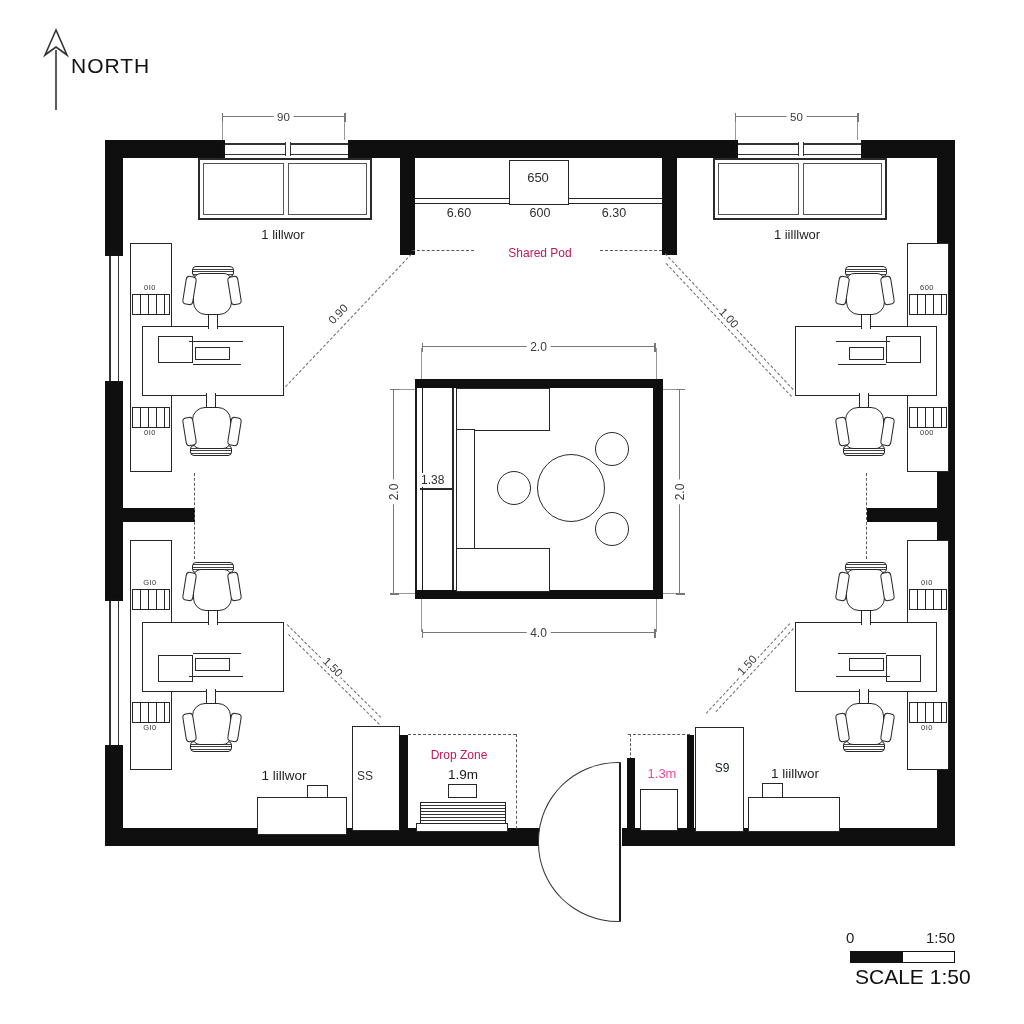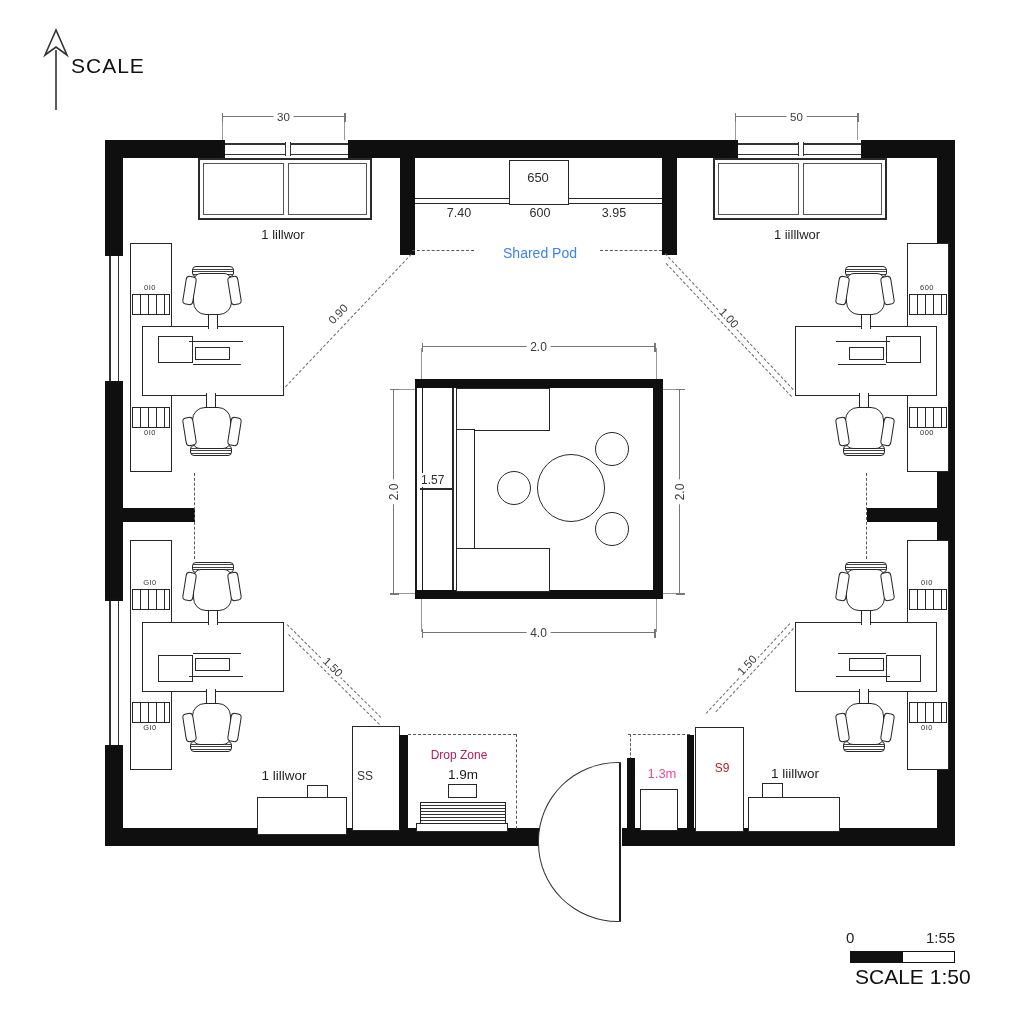--- a/index.html
+++ b/index.html
@@ -68,21 +68,21 @@
 </style>
 </head>
 <body>
 
 <div id="plan">
 
   <svg class="abs" style="left:37px;top:26px" width="38" height="86" viewBox="0 0 38 86">
     <line x1="19" y1="84" x2="19" y2="24" stroke="#333" stroke-width="1.6"></line>
     <path d="M19 4 L8 29 L19 21 L30 29 Z" fill="#fff" stroke="#333" stroke-width="1.6" stroke-linejoin="miter"></path>
   </svg>
-  <div class="lab" style="left:71px;top:54px;font-size:21px;letter-spacing:1px;color:#111">SCALE</div>
+  <div class="lab" style="left:71px;top:54px;font-size:21px;letter-spacing:1px;color:#111">NORTH</div>
 
   <div class="wall" style="left:105px;top:140px;width:18px;height:706px"></div>
   <div class="wall" style="left:937px;top:140px;width:18px;height:706px"></div>
   <div class="wall" style="left:105px;top:140px;width:117px;height:18px"></div>
   <div class="wall" style="left:345px;top:140px;width:390px;height:18px"></div>
   <div class="wall" style="left:858px;top:140px;width:97px;height:18px"></div>
   <div class="wall" style="left:105px;top:828px;width:435px;height:18px"></div>
   <div class="wall" style="left:622px;top:828px;width:333px;height:18px"></div>
 
   <div class="winv" style="top:253px;height:125px">
@@ -112,37 +112,37 @@
   <div class="glaze" style="left:713px;top:158px;width:170px;height:58px">
     <div class="gin"></div>
     <div class="gm"></div>
   </div>
 
   <div class="ext" style="left:222px;top:118px;width:1px;height:22px"></div>
   <div class="ext" style="left:344px;top:118px;width:1px;height:22px"></div>
   <div class="ext" style="left:735px;top:118px;width:1px;height:22px"></div>
   <div class="ext" style="left:857px;top:118px;width:1px;height:22px"></div>
   <div class="dimh" style="left:222px;top:116px;width:123px">
-    <span class="dlab" style="font-size:11.5px">30</span>
+    <span class="dlab" style="font-size:11.5px">90</span>
   </div>
   <div class="dimh" style="left:735px;top:116px;width:123px">
     <span class="dlab" style="font-size:11.5px">50</span>
   </div>
 
   <div class="wall" style="left:400px;top:158px;width:15px;height:97px"></div>
   <div class="wall" style="left:662px;top:158px;width:15px;height:97px"></div>
   <div class="abs" style="left:415px;top:198px;width:247px;height:4px;border-top:1.5px solid #262626;border-bottom:1px solid #262626;background:#fff"></div>
   <div class="box" style="left:509px;top:160px;width:58px;height:43px"></div>
   <div class="cenlab" style="left:538px;top:177px;font-size:13px">650</div>
-  <div class="cenlab" style="left:459px;top:213px;font-size:12.5px">7.40</div>
+  <div class="cenlab" style="left:459px;top:213px;font-size:12.5px">6.60</div>
   <div class="cenlab" style="left:540px;top:213px;font-size:12.5px">600</div>
-  <div class="cenlab" style="left:614px;top:213px;font-size:12.5px">3.95</div>
+  <div class="cenlab" style="left:614px;top:213px;font-size:12.5px">6.30</div>
   <div class="dash-h" style="left:412px;top:250px;width:62px"></div>
   <div class="dash-h" style="left:600px;top:250px;width:62px"></div>
-  <div class="cenlab" style="left:540px;top:253px;font-size:14px;color:#3b82f6">Shared Pod</div>
+  <div class="cenlab" style="left:540px;top:253px;font-size:12px;color:#be185d">Shared Pod</div>
 
   <div class="cenlab" style="left:283px;top:234px;font-size:13px;color:#1e1e1e">1 lillwor</div>
   <div class="cenlab" style="left:797px;top:234px;font-size:13px;color:#1e1e1e">1 iilllwor</div>
 
   <div class="wall" style="left:105px;top:508px;width:90px;height:14px"></div>
   <div class="wall" style="left:867px;top:508px;width:88px;height:14px"></div>
   <div class="dash-v" style="left:194px;top:473px;height:86px"></div>
   <div class="dash-v" style="left:866px;top:473px;height:86px"></div>
 
   <div class="ext" style="left:421px;top:348px;width:1px;height:31px"></div>
@@ -167,21 +167,21 @@
     <span class="dlab">2.0</span>
   </div>
 
   <div class="wall" style="left:415px;top:379px;width:248px;height:9px"></div>
   <div class="wall" style="left:415px;top:590px;width:248px;height:9px"></div>
   <div class="wall" style="left:653px;top:379px;width:10px;height:220px"></div>
   <div class="abs" style="left:415px;top:388px;width:5px;height:202px;border-left:2px solid #1c1c1c;border-right:1.5px solid #1c1c1c;background:#fff"></div>
 
   <div class="thin" style="left:452px;top:388px;width:1.5px;height:202px"></div>
   <div class="thin" style="left:420px;top:488px;width:33px;height:1.5px"></div>
-  <div class="lab" style="left:419px;top:473px;font-size:12px;background:#fff;padding:0 2px;color:#2e2e2e">1.57</div>
+  <div class="lab" style="left:419px;top:473px;font-size:12px;background:#fff;padding:0 2px;color:#2e2e2e">1.38</div>
 
   <div class="box" style="left:456px;top:388px;width:92px;height:41px"></div>
   <div class="box" style="left:456px;top:429px;width:17px;height:119px"></div>
   <div class="box" style="left:456px;top:548px;width:92px;height:42px"></div>
 
   <div class="circ" style="left:537px;top:454px;width:66px;height:66px"></div>
   <div class="circ" style="left:595px;top:432px;width:32px;height:32px"></div>
   <div class="circ" style="left:497px;top:471px;width:32px;height:32px"></div>
   <div class="circ" style="left:595px;top:512px;width:32px;height:32px"></div>
 
@@ -317,26 +317,26 @@
   <div class="door"></div>
 
   <div class="dash-h" style="left:628px;top:734px;width:62px"></div>
   <div class="dash-v" style="left:630px;top:734px;height:26px"></div>
   <div class="wall" style="left:627px;top:758px;width:8px;height:70px"></div>
   <div class="cenlab" style="left:662px;top:773px;font-size:13px;color:#ec4899">1.3m</div>
   <div class="box" style="left:640px;top:789px;width:36px;height:40px"></div>
   <div class="wall" style="left:687px;top:735px;width:7px;height:93px"></div>
 
   <div class="box" style="left:695px;top:727px;width:47px;height:103px"></div>
-  <div class="cenlab" style="left:722px;top:768px;font-size:12px;color:#b91c1c">S9</div>
+  <div class="cenlab" style="left:722px;top:768px;font-size:12px;color:#0f172a">S9</div>
 
   <div class="cenlab" style="left:795px;top:773px;font-size:13.5px;color:#1e1e1e">1 liillwor</div>
   <div class="box" style="left:762px;top:783px;width:19px;height:14px"></div>
   <div class="box" style="left:748px;top:797px;width:90px;height:33px"></div>
 
   <div class="lab" style="left:846px;top:929px;font-size:15px;color:#222">0</div>
-  <div class="lab" style="left:926px;top:929px;font-size:15px;color:#222">1:55</div>
+  <div class="lab" style="left:926px;top:929px;font-size:15px;color:#222">1:50</div>
   <div class="sbar">
     <div class="half"></div>
   </div>
   <div class="lab" style="left:855px;top:965px;font-size:21px;color:#111">SCALE 1:50</div>
 
 </div>
 
 </body></html>

